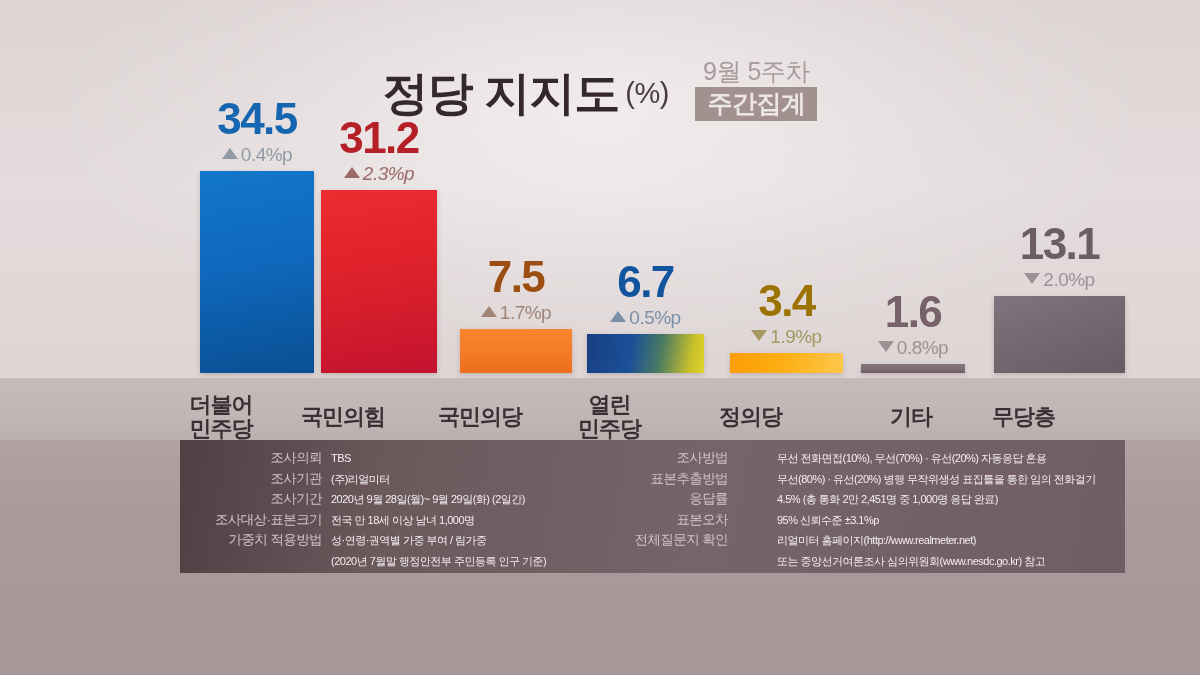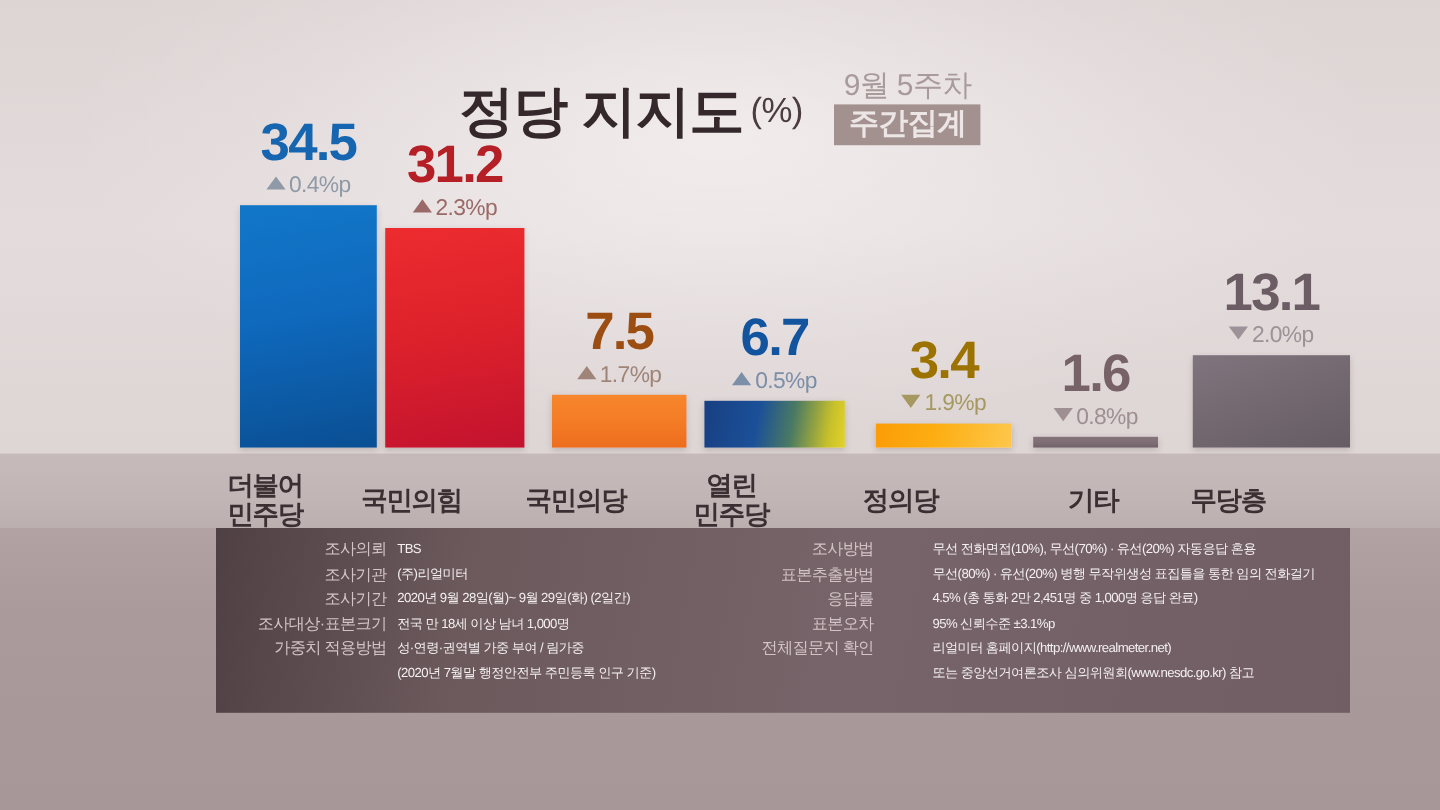--- a/index.html
+++ b/index.html
@@ -152,21 +152,21 @@
     font-weight: bold;
     color: #3b2f33;
     letter-spacing: -1px;
     line-height: 1.08;
   }
 
   
   .footer {
     position: absolute;
     left: 180px; top: 440px;
-    width: 945px; height: 154px;
+    width: 945px; height: 133px;
     background: linear-gradient(100deg, #4f4043 0%, #6b595c 22%, #76646a 55%, #705e64 100%);
     display: flex;
     color: #efe9ea;
   }
   .fcol {
     display: flex;
     padding-top: 8px;
   }
   .fcol.left { width: 430px; }
   .fcol.right { width: 515px; gap: 40px; }
@@ -209,21 +209,21 @@
   </div>
 
   <div class="chart" id="chart">
       <div class="bar-col" style="left: 164px; width: 114px; height: 280px;">
         <div class="bar-value" style="color: rgb(21, 101, 176);">34.5</div>
         <div class="bar-delta" style="color: rgb(143, 154, 166);"><span class="tri up"></span>0.4%p</div>
         <div class="bar-rect" style="height: 202px; background: linear-gradient(170deg, rgb(18, 119, 200) 0%, rgb(15, 105, 189) 45%, rgb(10, 79, 147) 100%);"></div>
       </div>
       <div class="bar-col" style="left: 285px; width: 116px; height: 261px;">
         <div class="bar-value" style="color: rgb(181, 31, 38);">31.2</div>
-        <div class="bar-delta" style="color: rgb(154, 106, 104);"><span class="tri up"></span>2.3%p</div>
+        <div class="bar-delta" style="color: rgb(154, 106, 104); font-style: italic;"><span class="tri up"></span>2.3%p</div>
         <div class="bar-rect" style="height: 183px; background: linear-gradient(170deg, rgb(236, 44, 47) 0%, rgb(222, 34, 43) 45%, rgb(195, 19, 47) 100%);"></div>
       </div>
       <div class="bar-col" style="left: 424px; width: 112px; height: 122px;">
         <div class="bar-value" style="color: rgb(155, 77, 18);">7.5</div>
         <div class="bar-delta" style="color: rgb(159, 133, 120);"><span class="tri up"></span>1.7%p</div>
         <div class="bar-rect" style="height: 44px; background: linear-gradient(rgb(247, 134, 44) 0%, rgb(244, 123, 38) 55%, rgb(236, 109, 30) 100%);"></div>
       </div>
       <div class="bar-col" style="left: 551px; width: 117px; height: 117px;">
         <div class="bar-value" style="color: rgb(18, 85, 158);">6.7</div>
         <div class="bar-delta" style="color: rgb(123, 143, 168);"><span class="tri up"></span>0.5%p</div>

